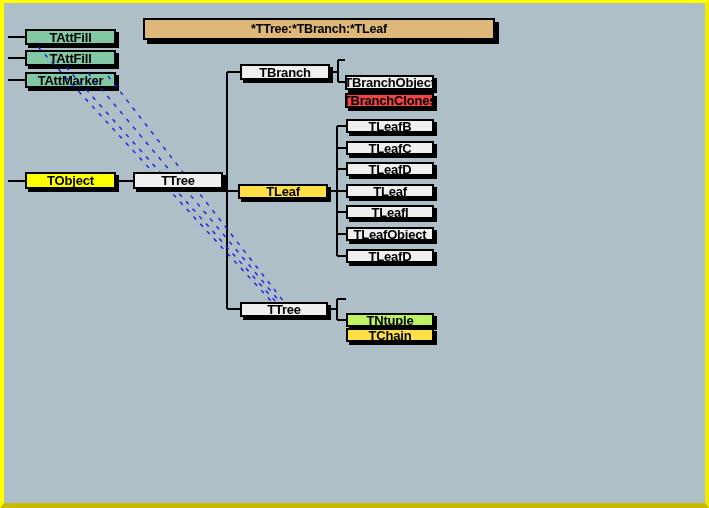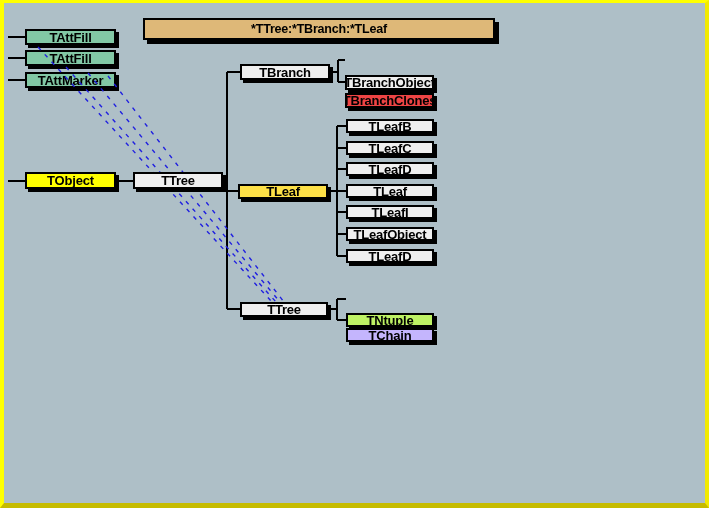--- a/index.html
+++ b/index.html
@@ -90,21 +90,21 @@
     <div class="box" style="left: 345px; top: 75px; width: 89px; height: 15px; background: rgb(239, 239, 239);">TBranchObject</div>
     <div class="box" style="left: 238px; top: 184px; width: 90px; height: 15px; background: #fde047;">TLeaf</div>
     <div class="box" style="left: 346px; top: 119px; width: 88px; height: 14px; background: rgb(239, 239, 239);">TLeafB</div>
     <div class="box" style="left: 346px; top: 141px; width: 88px; height: 14px; background: rgb(239, 239, 239);">TLeafC</div>
     <div class="box" style="left: 346px; top: 162px; width: 88px; height: 14px; background: rgb(239, 239, 239);">TLeafD</div>
     <div class="box" style="left: 346px; top: 184px; width: 88px; height: 14px; background: rgb(239, 239, 239);">TLeaf</div>
     <div class="box" style="left: 346px; top: 205px; width: 88px; height: 14px; background: rgb(239, 239, 239);">TLeafI</div>
     <div class="box" style="left: 346px; top: 227px; width: 88px; height: 14px; background: rgb(239, 239, 239);">TLeafObject</div>
     <div class="box" style="left: 346px; top: 249px; width: 88px; height: 14px; background: rgb(239, 239, 239);">TLeafD</div>
     <div class="box" style="left: 240px; top: 302px; width: 88px; height: 15px; background: rgb(239, 239, 239);">TTree</div>
-    <div class="box" style="left: 346px; top: 308px; width: 88px; height: 14px; background: #c4b5fd; margin-top: 20px;">TChain</div>
+    <div class="box" style="left: 346px; top: 308px; width: 88px; height: 14px; background: #fde047; margin-top: 20px;">TChain</div>
     <div class="box" style="left: 346px; top: 313px; width: 88px; height: 14px; background: #bef264;">TNtuple</div>
     <svg id="dashed-edges" class="edges" width="709" height="508">
       <line x1="38" y1="47" x2="272" y2="302" stroke="#2020e0" stroke-width="1.4" stroke-dasharray="4 6"></line>
       <line x1="66" y1="67" x2="276" y2="302" stroke="#2020e0" stroke-width="1.4" stroke-dasharray="4 6"></line>
       <line x1="88" y1="73" x2="280" y2="302" stroke="#2020e0" stroke-width="1.4" stroke-dasharray="4 6"></line>
       <line x1="108" y1="76" x2="284" y2="302" stroke="#2020e0" stroke-width="1.4" stroke-dasharray="4 6"></line>
     </svg>
 
   <div class="frame-inner"></div>
   <div class="frame"></div>

